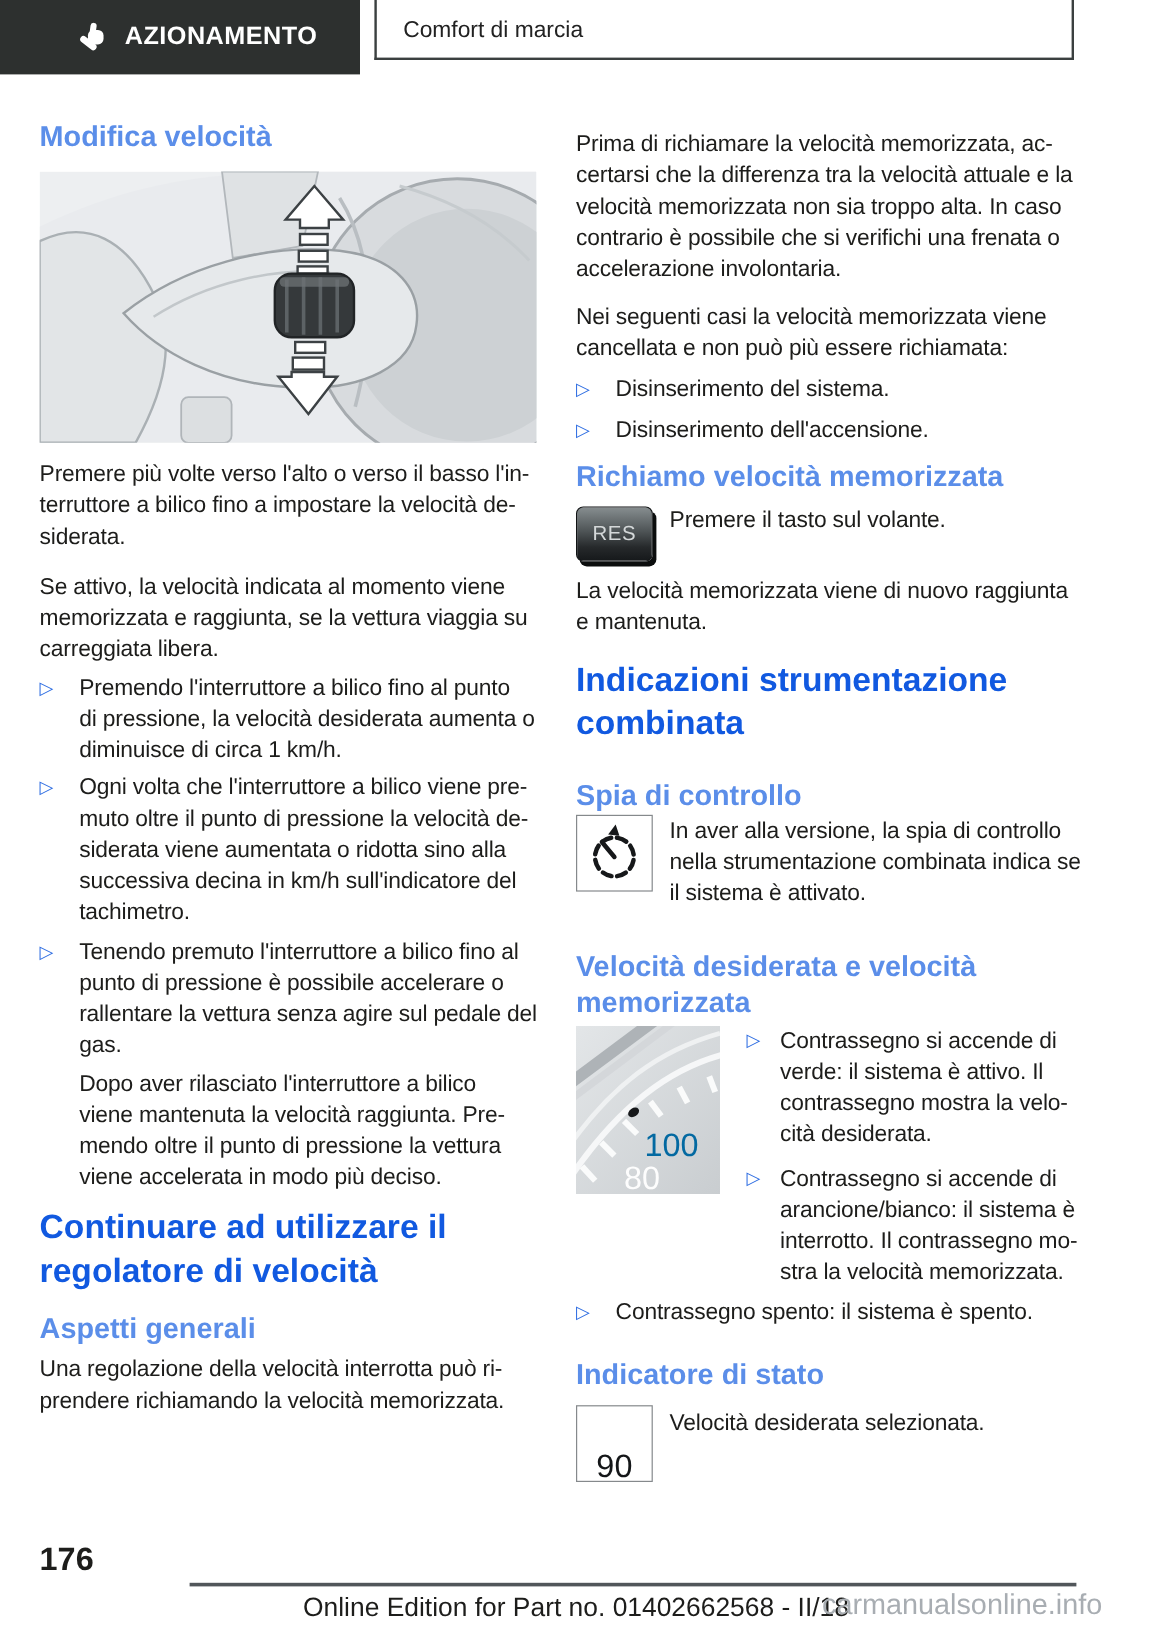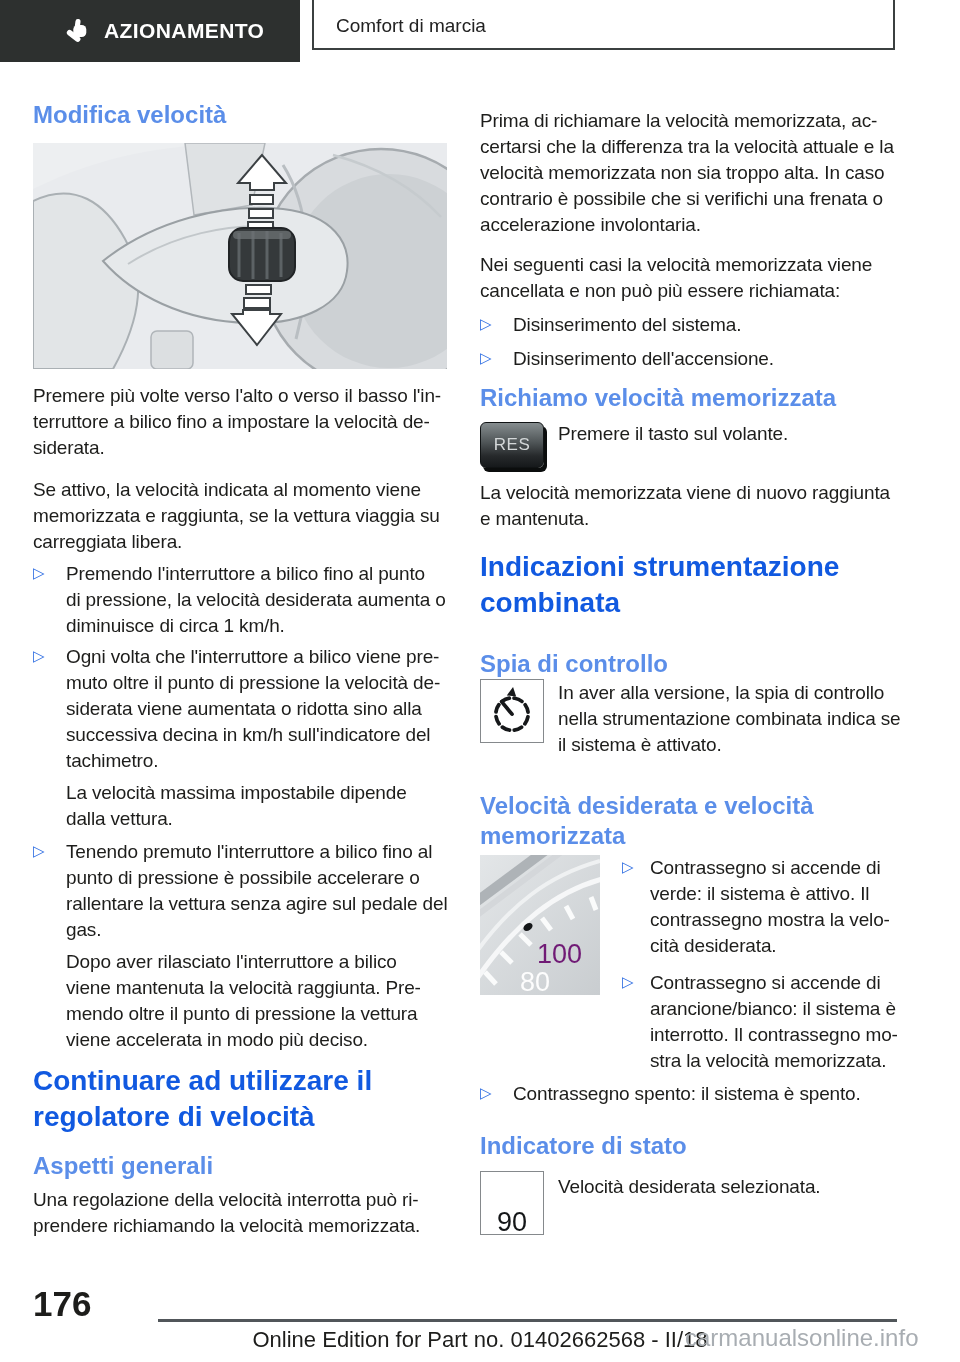--- a/index.html
+++ b/index.html
@@ -45,27 +45,27 @@
            background:linear-gradient(180deg,#868d8f 0%,#4e5456 45%,#26292b 75%,#16191b 100%);
            border:1px solid #101314;box-shadow:3px 4px 0 #0b0d0d;
            display:flex;align-items:center;justify-content:center;
            color:#d4d8d9;font-size:17px;letter-spacing:.5px;}
   .icon-frame{flex:none;width:64px;height:64px;box-sizing:border-box;border:1px solid #85898c;
               background:#fff;display:flex;align-items:center;justify-content:center;gap:32px;}
   .icon-frame.status{flex-direction:column;justify-content:flex-start;padding-top:5px;}
   .status-num{font-size:27px;line-height:27px;color:#141618;}
   .speedo{flex:none;position:relative;width:120px;height:140px;overflow:hidden;}
   .speedo svg{position:absolute;left:0;top:0;}
-  .speedo .n100{position:absolute;left:57px;top:84px;color:#701a75;font-size:27px;}
+  .speedo .n100{position:absolute;left:57px;top:84px;color:#0369a1;font-size:27px;}
   .speedo .n80{position:absolute;left:40px;top:112px;color:#fdfdfd;font-size:27px;}
   .speed-bullets{flex:1;display:flex;flex-direction:column;gap:11px;margin-left:4px;}
   .speed-bullets .marker{width:28px;}
 
   
-  .page-num{position:absolute;left:33px;top:1284px;font-size:35px;font-weight:bold;color:#1d1d1b;}
+  .page-num{position:absolute;left:33px;top:1284px;font-size:27px;font-weight:bold;color:#1d1d1b;}
   .foot-line{position:absolute;left:158px;top:1319px;width:739px;height:3px;background:#51565a;}
   .edition{position:absolute;left:0;top:1327px;width:960px;text-align:center;font-size:22px;color:#1d1d1b;}
   .watermark{position:absolute;left:685px;top:1324px;font-size:24px;color:#a8adb2;}
 </style>
 </head>
 <body>
 
 <div class="page">
 
   <div class="hdr-dark">
@@ -132,22 +132,20 @@
 diminuisce di circa 1 km/h.</span>
     </div>
     <div class="bullet mt5">
       <span class="marker">▷</span>
       <span class="btext">Ogni volta che l'interruttore a bilico viene pre-
 muto oltre il punto di pressione la velocità de-
 siderata viene aumentata o ridotta sino alla
 successiva decina in km/h sull'indicatore del
 tachimetro.</span>
     </div>
-    <p class="p sub mt6">La velocità massima impostabile dipende
-dalla vettura.</p>
     <div class="bullet mt7">
       <span class="marker">▷</span>
       <span class="btext">Tenendo premuto l'interruttore a bilico fino al
 punto di pressione è possibile accelerare o
 rallentare la vettura senza agire sul pedale del
 gas.</span>
     </div>
     <p class="p sub mt6">Dopo aver rilasciato l'interruttore a bilico
 viene mantenuta la velocità raggiunta. Pre-
 mendo oltre il punto di pressione la vettura

